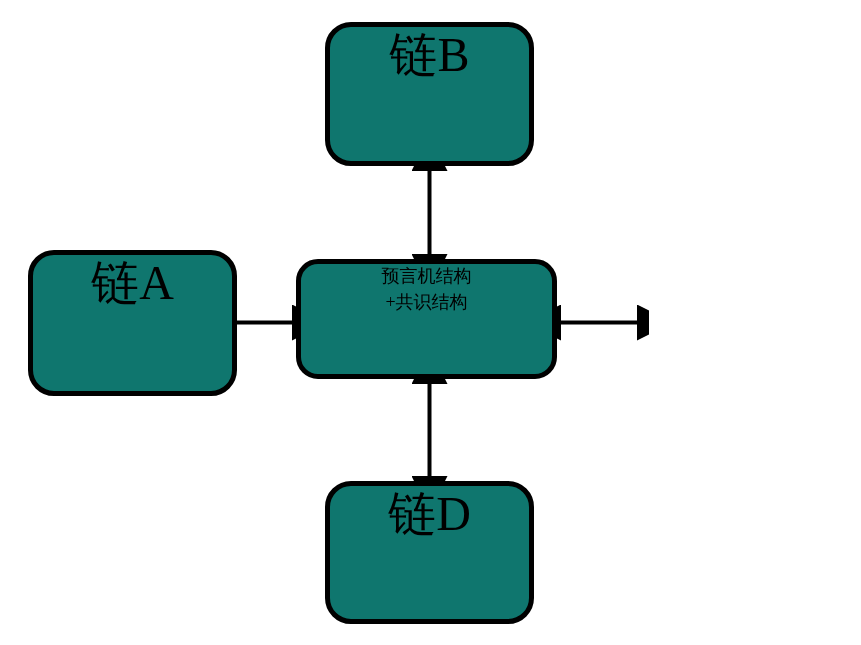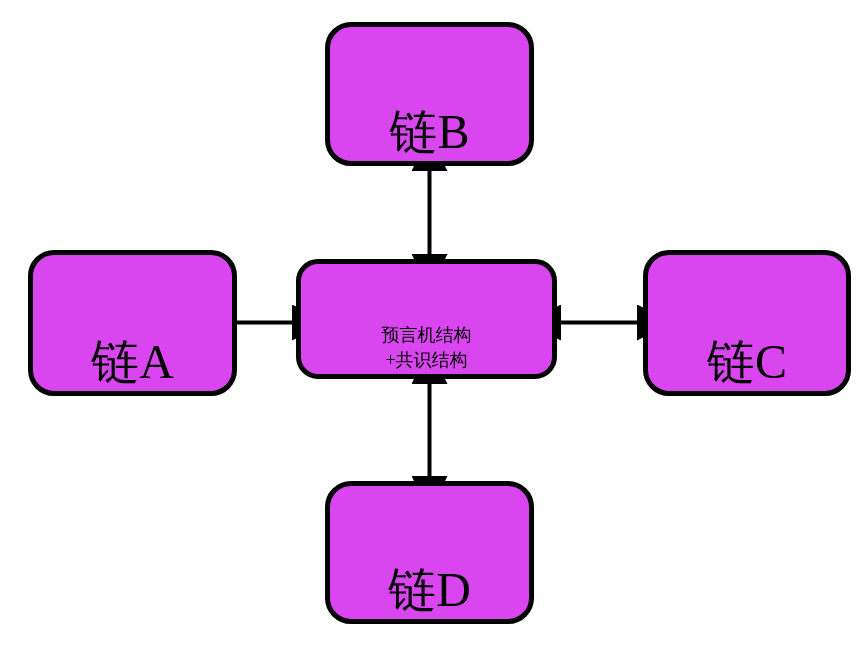--- a/index.html
+++ b/index.html
@@ -11,25 +11,25 @@
     position: relative;
     width: 861px;
     height: 645px;
     background: #ffffff;
     overflow: hidden;
     font-family: "Liberation Serif", "DejaVu Serif", serif;
   }
   .node {
     position: absolute;
     box-sizing: border-box;
-    background: #d946ef;
+    background: #0f766e;
     border: 5px solid #000000;
     border-radius: 26px;
     display: flex;
-    align-items: flex-end;
+    align-items: flex-start;
     justify-content: center;
     text-align: center;
     color: #000000;
     z-index: 2;
   }
   .node-label {
     display: block;
     line-height: 1.18;
     white-space: pre-line;
   }
@@ -69,23 +69,20 @@
 <div id="canvas">
 
   <div class="node chain-node" id="node-chain-a">
     <span class="node-label">链A</span>
   </div>
 
   <div class="node chain-node" id="node-chain-b">
     <span class="node-label">链B</span>
   </div>
 
-  <div class="node chain-node" id="node-chain-c">
-    <span class="node-label">链C</span>
-  </div>
 
   <div class="node chain-node" id="node-chain-d">
     <span class="node-label">链D</span>
   </div>
 
   <div class="node hub-node" id="node-hub">
     <span class="node-label">预言机结构
 +共识结构</span>
   </div>
 

